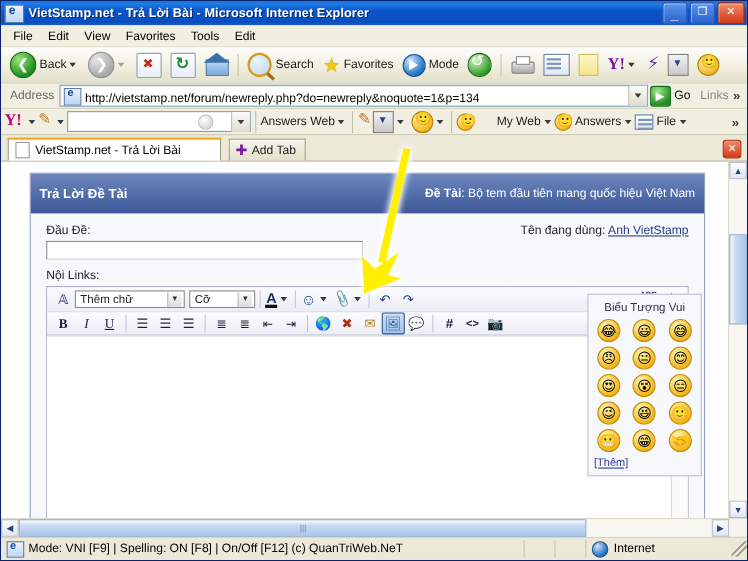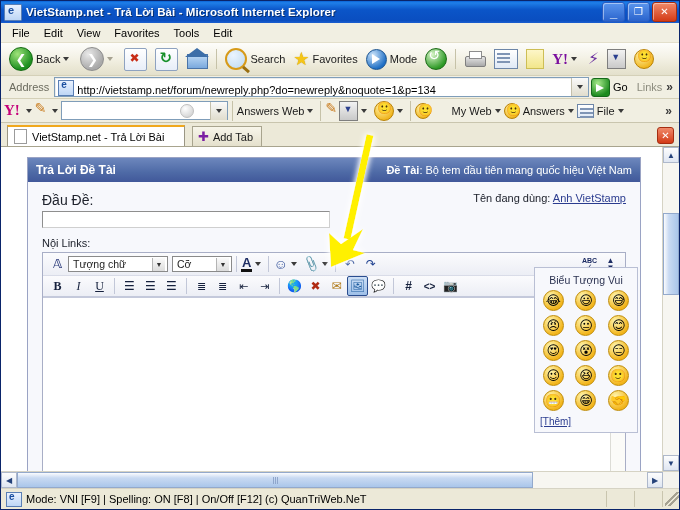--- a/index.html
+++ b/index.html
@@ -124,21 +124,21 @@
      justify-content:flex-end;position:relative;}
   .yball{width:12px;height:12px;border-radius:50%;background:radial-gradient(circle at 35% 30%,#fff,#c9c9c9);
      margin-right:16px;border:1px solid #bfbfbf;}
   .ysmall{font-size:11px;color:#1a1a1a;}
   .ypen{width:14px;height:14px;position:relative;flex:0 0 auto;}
   .ypen:after{content:"\270E";position:absolute;left:0;top:-4px;font-size:14px;color:#c97a1c;}
 
   
   .tabbar{height:23px;min-height:23px;display:flex;align-items:flex-end;background:#ece9d8;
      padding-left:6px;position:relative;border-bottom:1px solid #a8a48e;}
-  .tab{height:19px;display:flex;align-items:center;padding:0 10px 0 6px;background:#fff;
+  .tab{height:19px;display:flex;align-items:center;padding:0 26px 0 6px;background:#fff;
      border:1px solid #9a9684;border-bottom:none;border-top:2px solid #f0a81e;min-width:160px;}
   .tab .tdoc{width:11px;height:13px;background:#fff;border:1px solid #9b9b9b;margin-right:5px;flex:0 0 auto;}
   .tab .tlbl{font-size:11px;color:#000;white-space:nowrap;}
   .addtab{height:19px;display:flex;align-items:center;padding:0 8px 0 5px;margin-left:7px;
      background:linear-gradient(to bottom,#f7f5ea,#e4e0cc);border:1px solid #a8a48e;border-bottom:none;}
   .plus{color:#7b1fa2;font-weight:bold;font-size:13px;margin-right:4px;line-height:1;}
   .tabclose{position:absolute;right:5px;bottom:2px;width:15px;height:15px;border-radius:3px;
      background:linear-gradient(to bottom,#f08a6a,#d33a16);border:1px solid #a52d10;color:#fff;
      font-size:10px;font-weight:bold;display:flex;align-items:center;justify-content:center;}
 
@@ -150,28 +150,28 @@
   .sbtn{width:16px;height:16px;background:linear-gradient(to bottom,#fdfdfd,#dfe6f2);
      border:1px solid #aeb8cb;box-sizing:border-box;display:flex;align-items:center;justify-content:center;
      color:#25427a;font-size:8px;flex:0 0 auto;}
   .strack{flex:1;width:16px;background:#f7f6f1;position:relative;}
   .sthumb{position:absolute;left:0;width:16px;height:82px;top:50px;
      background:linear-gradient(to right,#fbfcfe,#c9daf2 35%,#aac6ea);border:1px solid #93a9cc;box-sizing:border-box;}
 
   
   .pagebody{position:absolute;left:0;top:0;right:0;bottom:0;background:#fff;padding:10px 0 0 26px;box-sizing:border-box;}
   .panel{width:614px;border:1px solid #9aa3c4;background:#f7f8fc;box-sizing:border-box;}
-  .panelhdr{height:24px;background:linear-gradient(to bottom,#6d87bd,#4e6aa6 60%,#41589a);
+  .panelhdr{height:36px;background:linear-gradient(to bottom,#6d87bd,#4e6aa6 60%,#41589a);
      display:flex;align-items:center;justify-content:space-between;padding:0 8px;color:#fff;gap:24px;}
   .panelhdr .ph-left{font-weight:bold;font-size:12px;}
   .panelhdr .ph-right{font-size:11px;}
   .panelhdr .ph-right b{font-weight:bold;}
   .panelbody{padding:10px 14px 0 14px;}
   .rowtop{display:flex;justify-content:space-between;align-items:flex-start;}
-  .lbl{font-size:14px;color:#20242e;}
+  .lbl{font-size:11px;color:#20242e;}
   .uname{font-size:11px;color:#20242e;}
   .uname a{color:#2b3c8f;margin-top:26px;}
   .titleinput{width:288px;height:17px;background:#fff;border:1px solid #8e8e8e;
      border-right-color:#cfcfcf;border-bottom-color:#cfcfcf;margin-top:3px;box-sizing:border-box;}
   .lbl2{font-size:11px;margin-top:9px;color:#20242e;}
 
   .editorbox{margin-top:3px;border:1px solid #a8aec6;background:#f2f3f8;width:584px;box-sizing:border-box;}
   .etbrow{height:22px;display:flex;align-items:center;padding:0 4px;
      background:linear-gradient(to bottom,#fbfbfd,#eceef5);border-bottom:1px solid #d9dce8;}
   .etbrow.r2{height:20px;border-bottom:1px solid #c4c9db;}
@@ -419,21 +419,21 @@
               </div>
             </div>
 
             <div class="lbl2">Nội Links:</div>
 
             <div class="editorbox">
 
               <div class="etbrow">
                 <div class="ebtn" style="color:#2b3a7a;font-weight:bold;">𝔸</div>
                 <div class="esel kieu">
-                  <span>Tượng chữ</span>
+                  <span>Thêm chữ</span>
                   <span class="sarrow">▼</span>
                 </div>
                 <div class="esel co" style="margin-left:4px">
                   <span>Cỡ</span>
                   <span class="sarrow">▼</span>
                 </div>
                 <div class="esep"></div>
                 <div class="abtn">
                   <span class="aglyph">A</span>
                   <span class="caret"></span>
@@ -540,20 +540,24 @@
     <div style="width:16px;height:16px;flex:0 0 auto;background:#f4f3ee"></div>
   </div>
 
   <div class="statusbar">
     <div class="stcell stmain">
       <div class="stie"></div>
       <span>Mode: VNI [F9] | Spelling: ON [F8] | On/Off [F12] (c) QuanTriWeb.NeT</span>
     </div>
     <div class="stcell stnarrow"></div>
     <div class="stcell stnarrow"></div>
+    <div class="stcell stzone">
+      <div class="zoneglobe"></div>
+      <span>Internet</span>
+    </div>
     <div class="grip"></div>
   </div>
 
   <svg class="arrow-overlay" viewBox="0 0 680 510" xmlns="http://www.w3.org/2000/svg">
     <defs>
       <filter id="glow" x="-60%" y="-60%" width="220%" height="220%">
         <feGaussianBlur stdDeviation="3.2" result="b"></feGaussianBlur>
         <feFlood flood-color="#ffffff" flood-opacity="0.95"></feFlood>
         <feComposite in2="b" operator="in" result="g"></feComposite>
         <feMerge>

